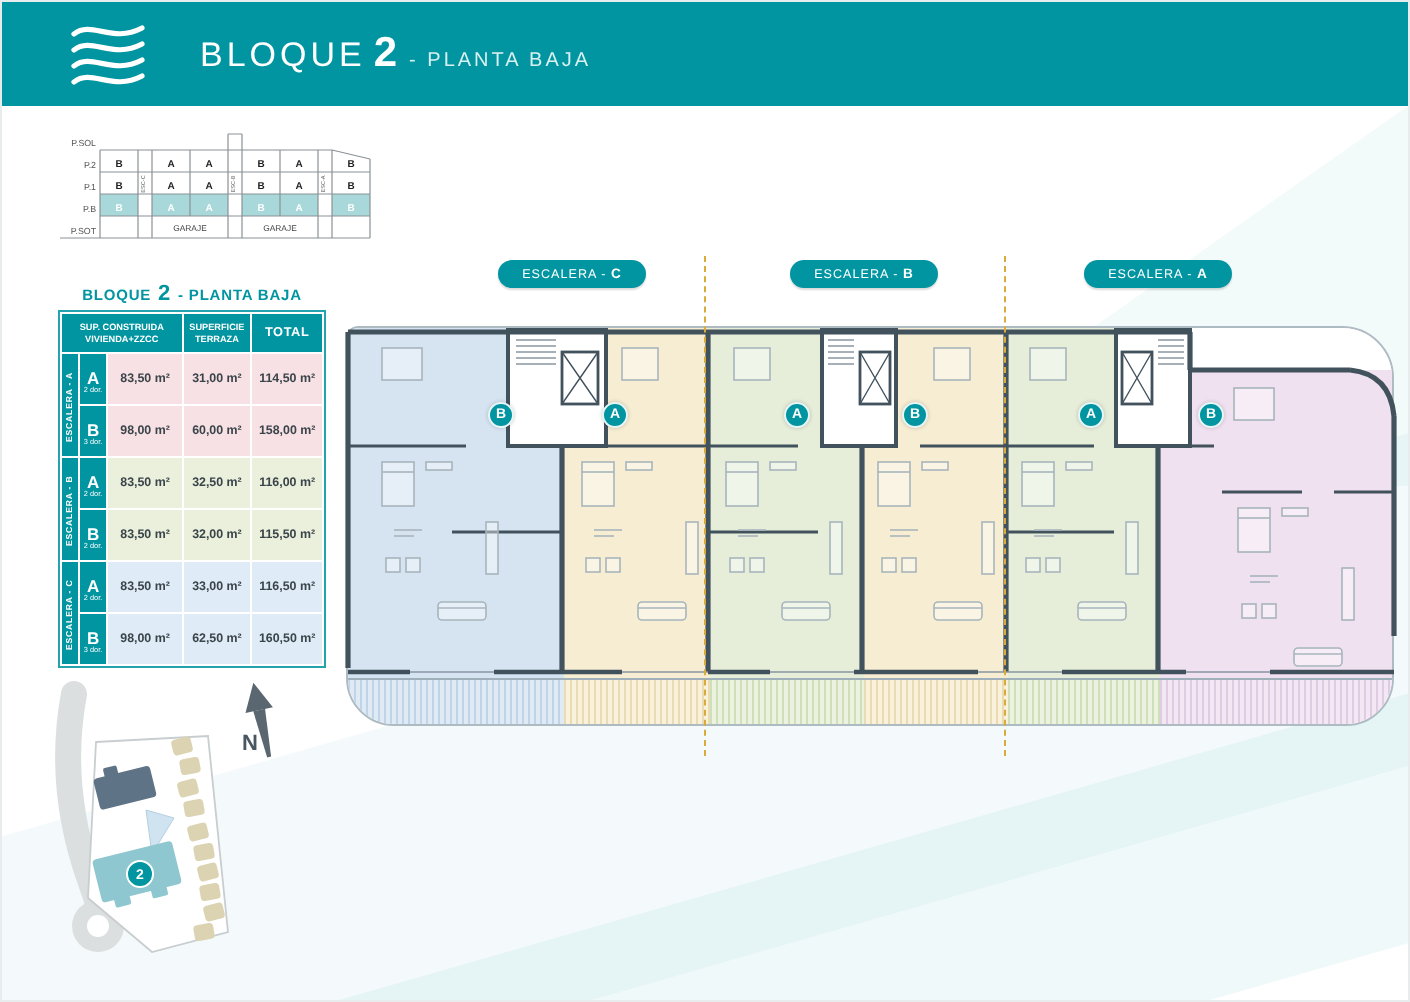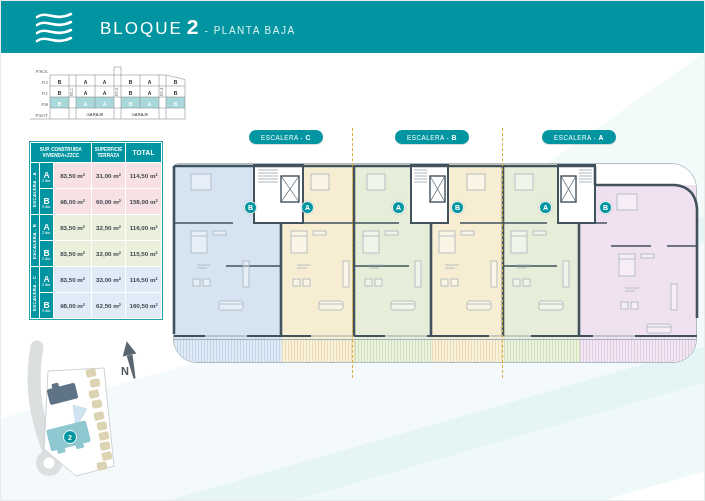--- a/index.html
+++ b/index.html
@@ -138,20 +138,25 @@
         <text x="89.5" y="27" transform="rotate(-90 89.5 27)">ESC-B</text>
         <text x="134.5" y="27" transform="rotate(-90 134.5 27)">ESC-A</text>
       </g>
 
       <text x="67" y="50.5" text-anchor="middle" font-size="4.2" fill="#444">GARAJE</text>
       <text x="112" y="50.5" text-anchor="middle" font-size="4.2" fill="#444">GARAJE</text>
     </g>
   </svg>
 
   <div class="tblwrap">
+    <div class="tbl-title">
+      <span>BLOQUE</span>
+      <span class="big">2</span>
+      <span>- PLANTA BAJA</span>
+    </div>
     <table class="areas">
       <tbody>
           <tr>
         <th class="hc" colspan="3">
           <span class="l">SUP. CONSTRUIDA</span>
           <span class="l">VIVIENDA+ZZCC</span>
         </th>
         <th class="hc">
           <span class="l">SUPERFICIE</span>
           <span class="l">TERRAZA</span>

